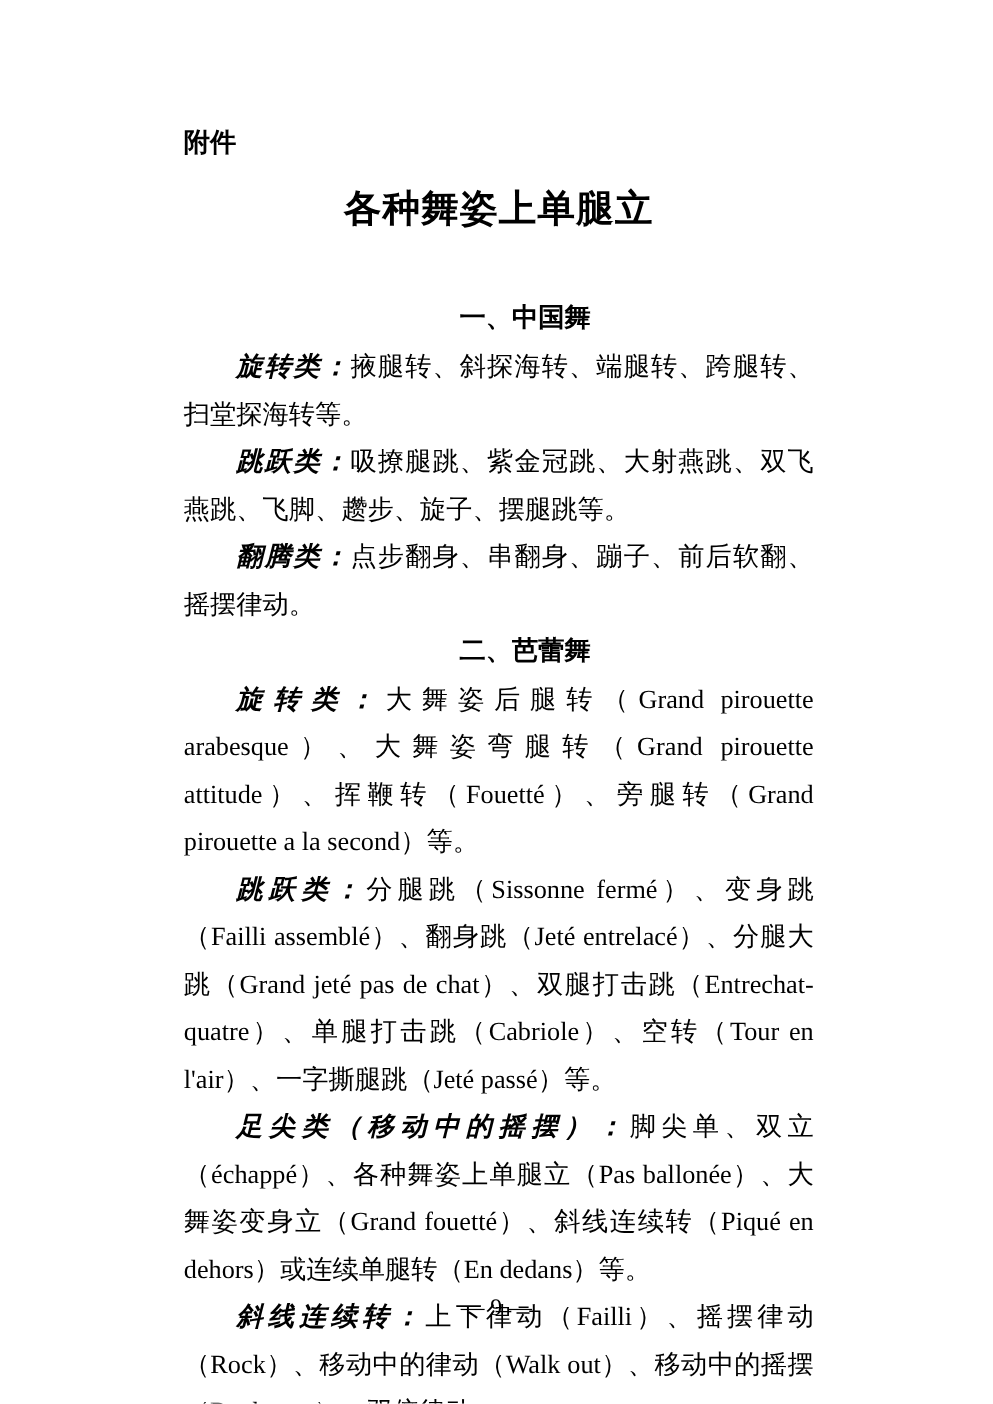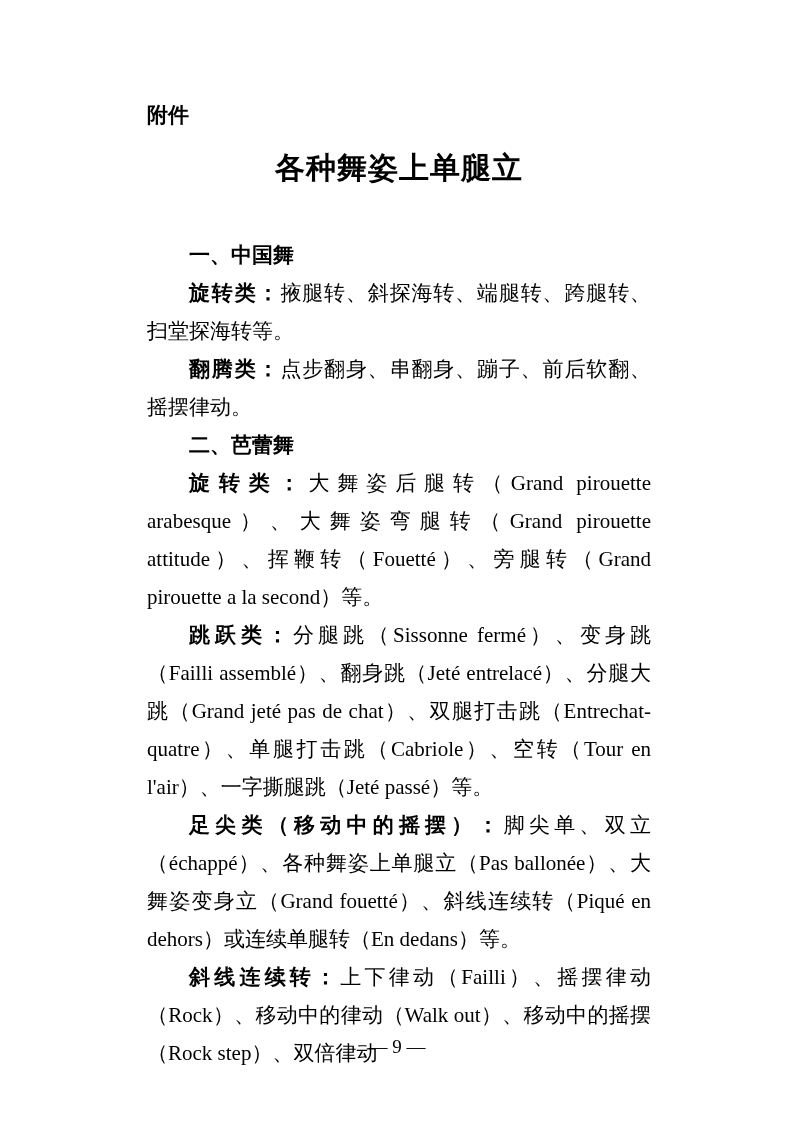--- a/index.html
+++ b/index.html
@@ -43,29 +43,31 @@
     margin-top: 46px;
     font-size: 21px;
     line-height: 38px;
   }
   .section-heading {
     margin: 0;
     text-indent: 2em;
     font-family: "Liberation Sans", "DejaVu Sans", sans-serif;
     font-weight: bold;
     font-size: 21px;
+    text-align: center;
   }
   .para {
     margin: 0;
     text-indent: 2em;
     text-align: justify;
     font-family: "Liberation Serif", "DejaVu Serif", serif;
   }
   .cat-label {
     font-weight: bold;
+    font-style: italic;
     letter-spacing: 1px;
   }
   .page-number {
     position: absolute;
     left: 0;
     right: 0;
     top: 1036px;
     text-align: center;
     font-size: 19px;
     font-family: "Liberation Serif", "DejaVu Serif", serif;
@@ -78,20 +80,21 @@
   <div class="content">
 
     <div class="attachment-label">附件</div>
 
     <div class="doc-title">各种舞姿上单腿立</div>
 
     <div class="body-flow">
 
       <p class="section-heading">一、中国舞</p>
       <p class="para"><span class="cat-label">旋转类：</span><span>掖腿转、斜探海转、端腿转、跨腿转、扫堂探海转等。</span></p>
+      <p class="para"><span class="cat-label">跳跃类：</span><span>吸撩腿跳、紫金冠跳、大射燕跳、双飞燕跳、飞脚、趱步、旋子、摆腿跳等。</span></p>
       <p class="para"><span class="cat-label">翻腾类：</span><span>点步翻身、串翻身、蹦子、前后软翻、摇摆律动。</span></p>
 
       <p class="section-heading">二、芭蕾舞</p>
       <p class="para"><span class="cat-label">旋转类：</span><span>大舞姿后腿转（Grand pirouette arabesque）、大舞姿弯腿转（Grand pirouette attitude）、挥鞭转（Fouetté）、旁腿转（Grand pirouette a la second）等。</span></p>
       <p class="para"><span class="cat-label">跳跃类：</span><span>分腿跳（Sissonne fermé）、变身跳（Failli assemblé）、翻身跳（Jeté entrelacé）、分腿大跳（Grand jeté pas de chat）、双腿打击跳（Entrechat-quatre）、单腿打击跳（Cabriole）、空转（Tour en l'air）、一字撕腿跳（Jeté passé）等。</span></p>
       <p class="para"><span class="cat-label">足尖类（移动中的摇摆）：</span><span>脚尖单、双立（échappé）、各种舞姿上单腿立（Pas ballonée）、大舞姿变身立（Grand fouetté）、斜线连续转（Piqué en dehors）或连续单腿转（En dedans）等。</span></p>
 
       <p class="para"><span class="cat-label">斜线连续转：</span><span>上下律动（Failli）、摇摆律动（Rock）、移动中的律动（Walk out）、移动中的摇摆（Rock step）、双倍律动</span></p>
 
     </div>

